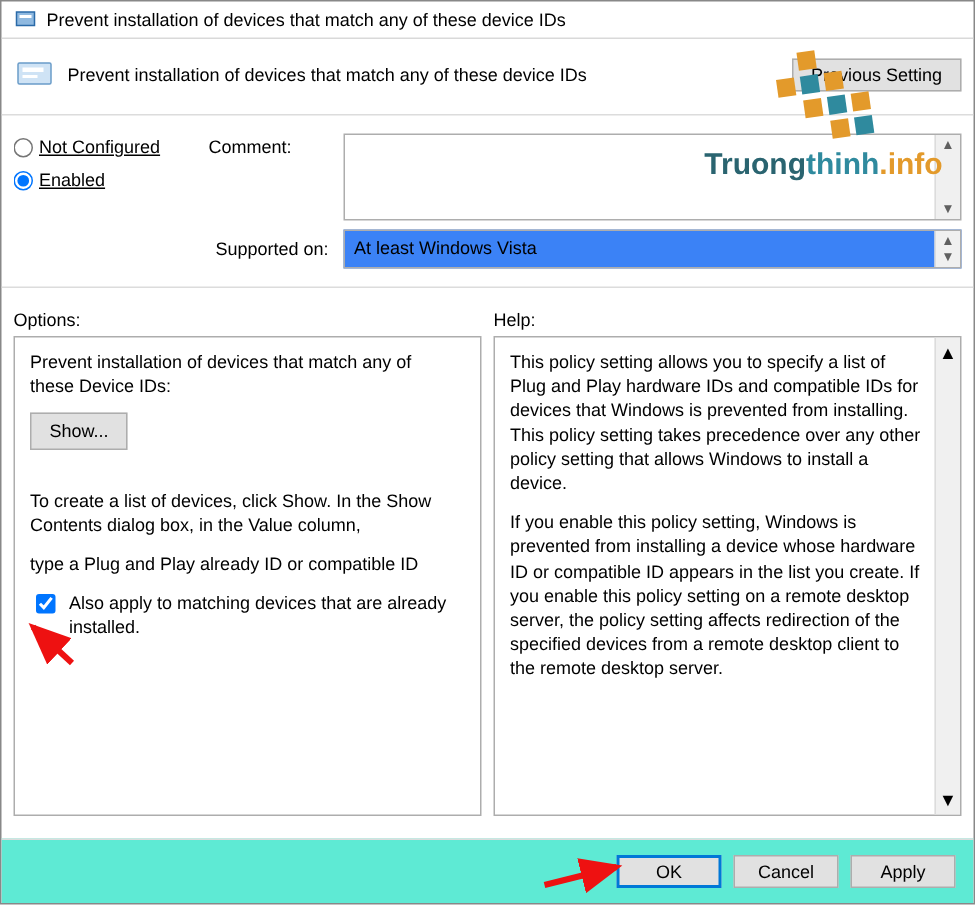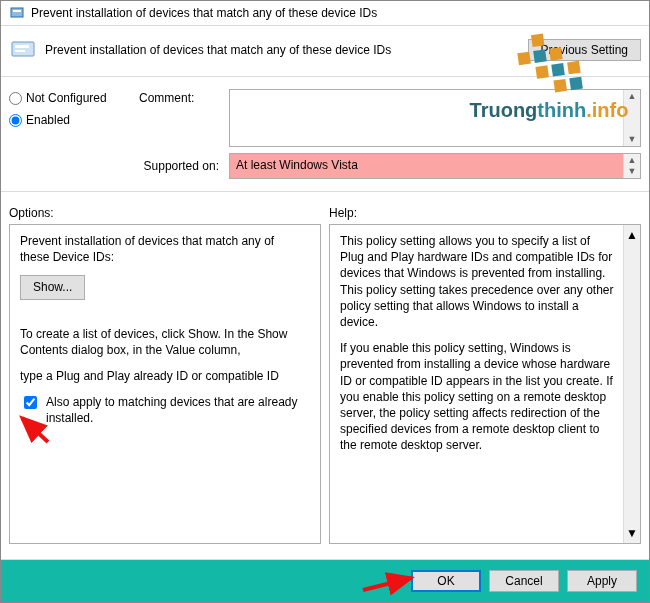--- a/index.html
+++ b/index.html
@@ -47,21 +47,21 @@
     padding: 4px 8px;
     gap: 10px;
   }
   .radios {
     display: flex;
     flex-direction: column;
     gap: 8px;
     width: 120px;
     padding-top: 2px;
   }
-  .radios label { display: flex; align-items: center; gap: 4px; }
+  .radios label { display: flex; align-items: center; gap: 4px; text-decoration: underline; }
   .radios input { margin:0; }
   .label-col {
     width: 80px;
     padding-top: 2px;
   }
   .textarea {
     flex: 1;
     border: 1px solid #adadad;
     min-height: 58px;
     background: #fff;
@@ -85,21 +85,21 @@
     align-items:center;
     padding: 2px 8px 8px 136px;
     gap:10px;
   }
   .supported-row .lbl { width: 82px; text-align:right; }
   .supported-row .box {
     flex:1;
     border:1px solid #adadad;
     min-height:26px;
     display:flex;
-    background:#fca5a5;
+    background:#3b82f6;
   }
   .supported-row .box .inner { flex:1; padding:4px 6px; }
   hr.sep { border:none; border-top:1px solid #dcdcdc; margin:4px 0 8px 0; }
 
   .cols {
     display:flex;
     gap:8px;
     padding: 0 8px;
   }
   .col-head-row {
@@ -126,21 +126,21 @@
   }
   .panel p { margin:0 0 10px 0; padding-right:14px; }
   .panel .cb-row { display:flex; gap:6px; align-items:flex-start; margin-top:6px; position:relative; }
   .panel .cb-row input { margin-top:2px; }
 
   .footer {
     position:absolute; left:0; right:0; bottom:0;
     display:flex; justify-content:flex-end; gap:8px;
     padding:10px 12px;
     border-top:1px solid #dcdcdc;
-    background:#14b8a6;
+    background:#5eead4;
   }
   .btn.default { border:2px solid #0078d7; padding:2px 18px; }
 
   
   .red-arrow {
     position:absolute;
     pointer-events:none;
   }
   .red-arrow svg { display:block; }
 

